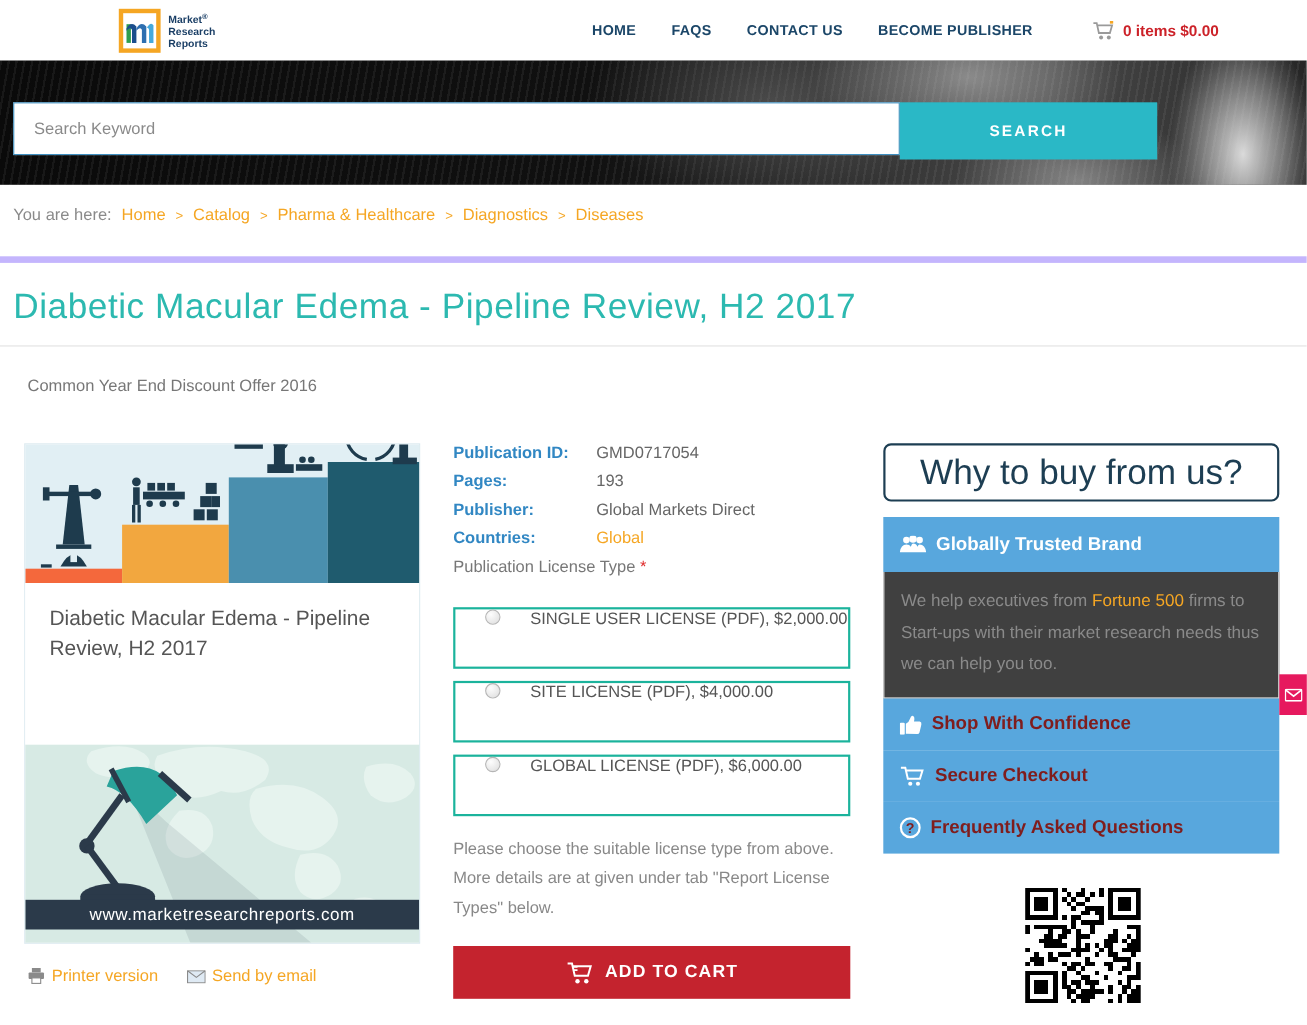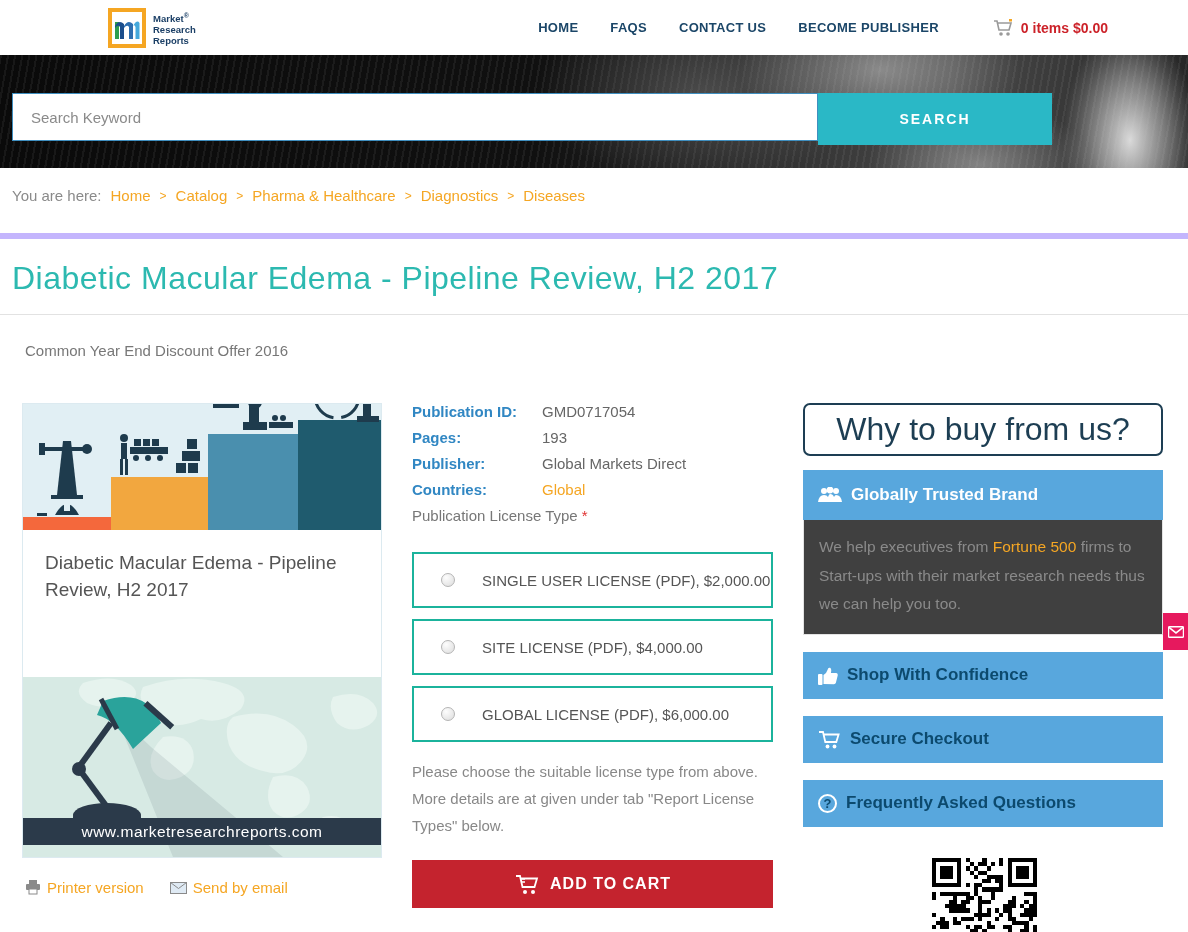--- a/index.html
+++ b/index.html
@@ -71,40 +71,40 @@
   .doc-link { display:flex; align-items:center; gap:6px; color:#f5a623; font-size:15px; cursor:pointer; }
 
   
   .detail-row { display:flex; margin-bottom:9px; font-size:15px; }
   .detail-label { width:130px; flex:none; font-weight:bold; color:#3187c3; }
   .detail-value { color:#666; }
   .detail-value.link { color:#f5a623; cursor:pointer; }
   .price { text-align:right; font-size:18px; font-weight:bold; color:#be1e2d; margin:9px 0 17px; }
   .lic-label { font-size:15px; color:#777; margin-bottom:28px; }
   .req { color:#e03131; }
-  .lic-opt { border:2px solid #1bb39c; height:56px; display:flex; align-items:center;
+  .lic-opt { border:2px solid #1bb39c; height:56px; display:flex; align-items:flex-start;
     padding-left:27px; gap:27px; margin-bottom:11px; cursor:pointer; background:#fff; }
   .radio { width:14px; height:14px; border-radius:50%; border:1px solid #b5b5b5;
     background:radial-gradient(circle at 35% 30%, #fdfdfd, #dcdcdc); flex:none; }
   .lic-text { font-size:15px; color:#555; }
   .lic-note { margin-top:16px; font-size:15px; color:#888; line-height:1.8; width:352px; }
   .atc-btn { margin-top:21px; width:361px; height:48px; background:#c4232e; border:none;
     color:#fff; font-size:16px; font-weight:bold; letter-spacing:1px; cursor:pointer;
     display:flex; align-items:center; justify-content:center; gap:11px;
     font-family:"Liberation Sans", sans-serif; }
 
   
   .why-box { height:53px; border:2px solid #1d3e53; border-radius:7px; display:flex;
     align-items:center; justify-content:center; font-size:32px; color:#1d3e53; margin-bottom:14px; background:#fff;}
   .benefit-head { background:#58a7dd; padding:15px 15px; color:#fff; font-size:17px; font-weight:bold;
     display:flex; align-items:center; gap:9px; }
   .benefit-body { border:1px solid #e3e3e3; border-top:none; padding:13px 15px 15px;
     font-size:15.5px; color:#8a8a8a; line-height:1.85; background:#404040; }
   .benefit-body .hl { color:#f5a623; cursor:pointer; }
-  .bar { margin-top:17px; background:#58a7dd; padding:13px 15px 14px; color:#0c4a6e; font-size:17px;
+  .bar { background:#58a7dd; padding:13px 15px 14px; color:#7f1d1d; font-size:17px;
     font-weight:bold; display:flex; align-items:center; gap:9px; cursor:pointer; }
   .qmark { width:19px; height:19px; border:2px solid #fff; border-radius:50%; display:flex;
     align-items:center; justify-content:center; font-size:13px; font-weight:bold; flex:none; }
   .qr-wrap { margin:31px 0 0 129px; width:105px; height:105px; background:#fff; }
 
   
   .email-tab { position:absolute; right:0; top:613px; width:25px; height:37px; background:#e6195e;
     display:flex; align-items:center; justify-content:center; cursor:pointer; z-index:20; }
 </style>
 </head>

